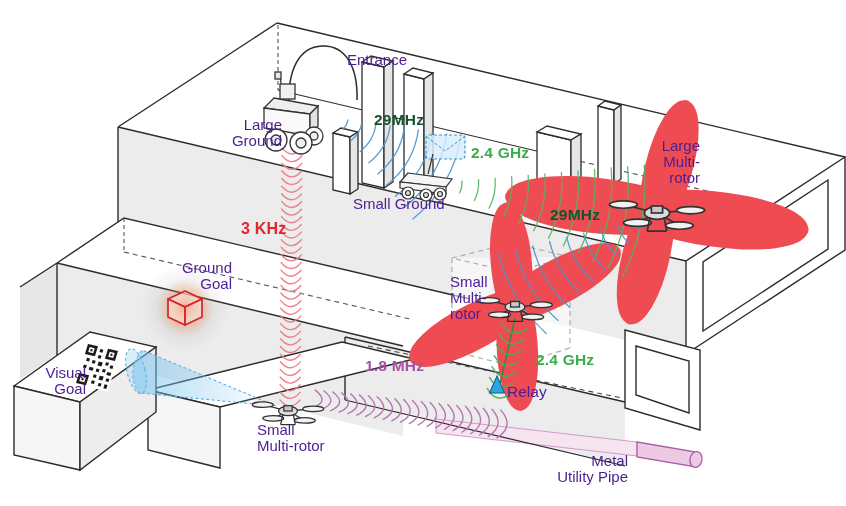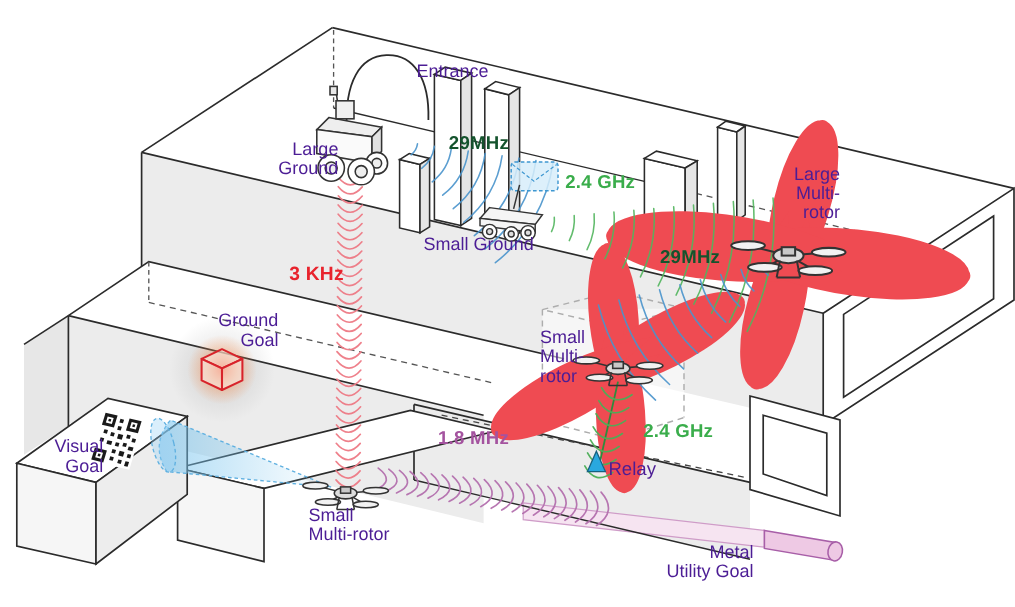--- a/index.html
+++ b/index.html
@@ -400,21 +400,21 @@
   <div>Goal</div>
 </div>
 
 <div class="lbl freq purple" style="left:365px;top:358px;">1.8 MHz</div>
 <div class="lbl freq green" style="left:536px;top:352px;">2.4 GHz</div>
 
 <div class="lbl" style="left:507px;top:384px;font-size:15.5px;">Relay</div>
 
 <div class="lbl center" style="left:508px;top:409px;width:120px;margin-top:44px;">
   <div>Metal</div>
-  <div>Utility Goal</div>
+  <div>Utility Pipe</div>
 </div>
 
 <div class="lbl" style="left:257px;top:422px;">
   <div>Small</div>
   <div>Multi-rotor</div>
 </div>
 
 </div>
 
 </body></html>

